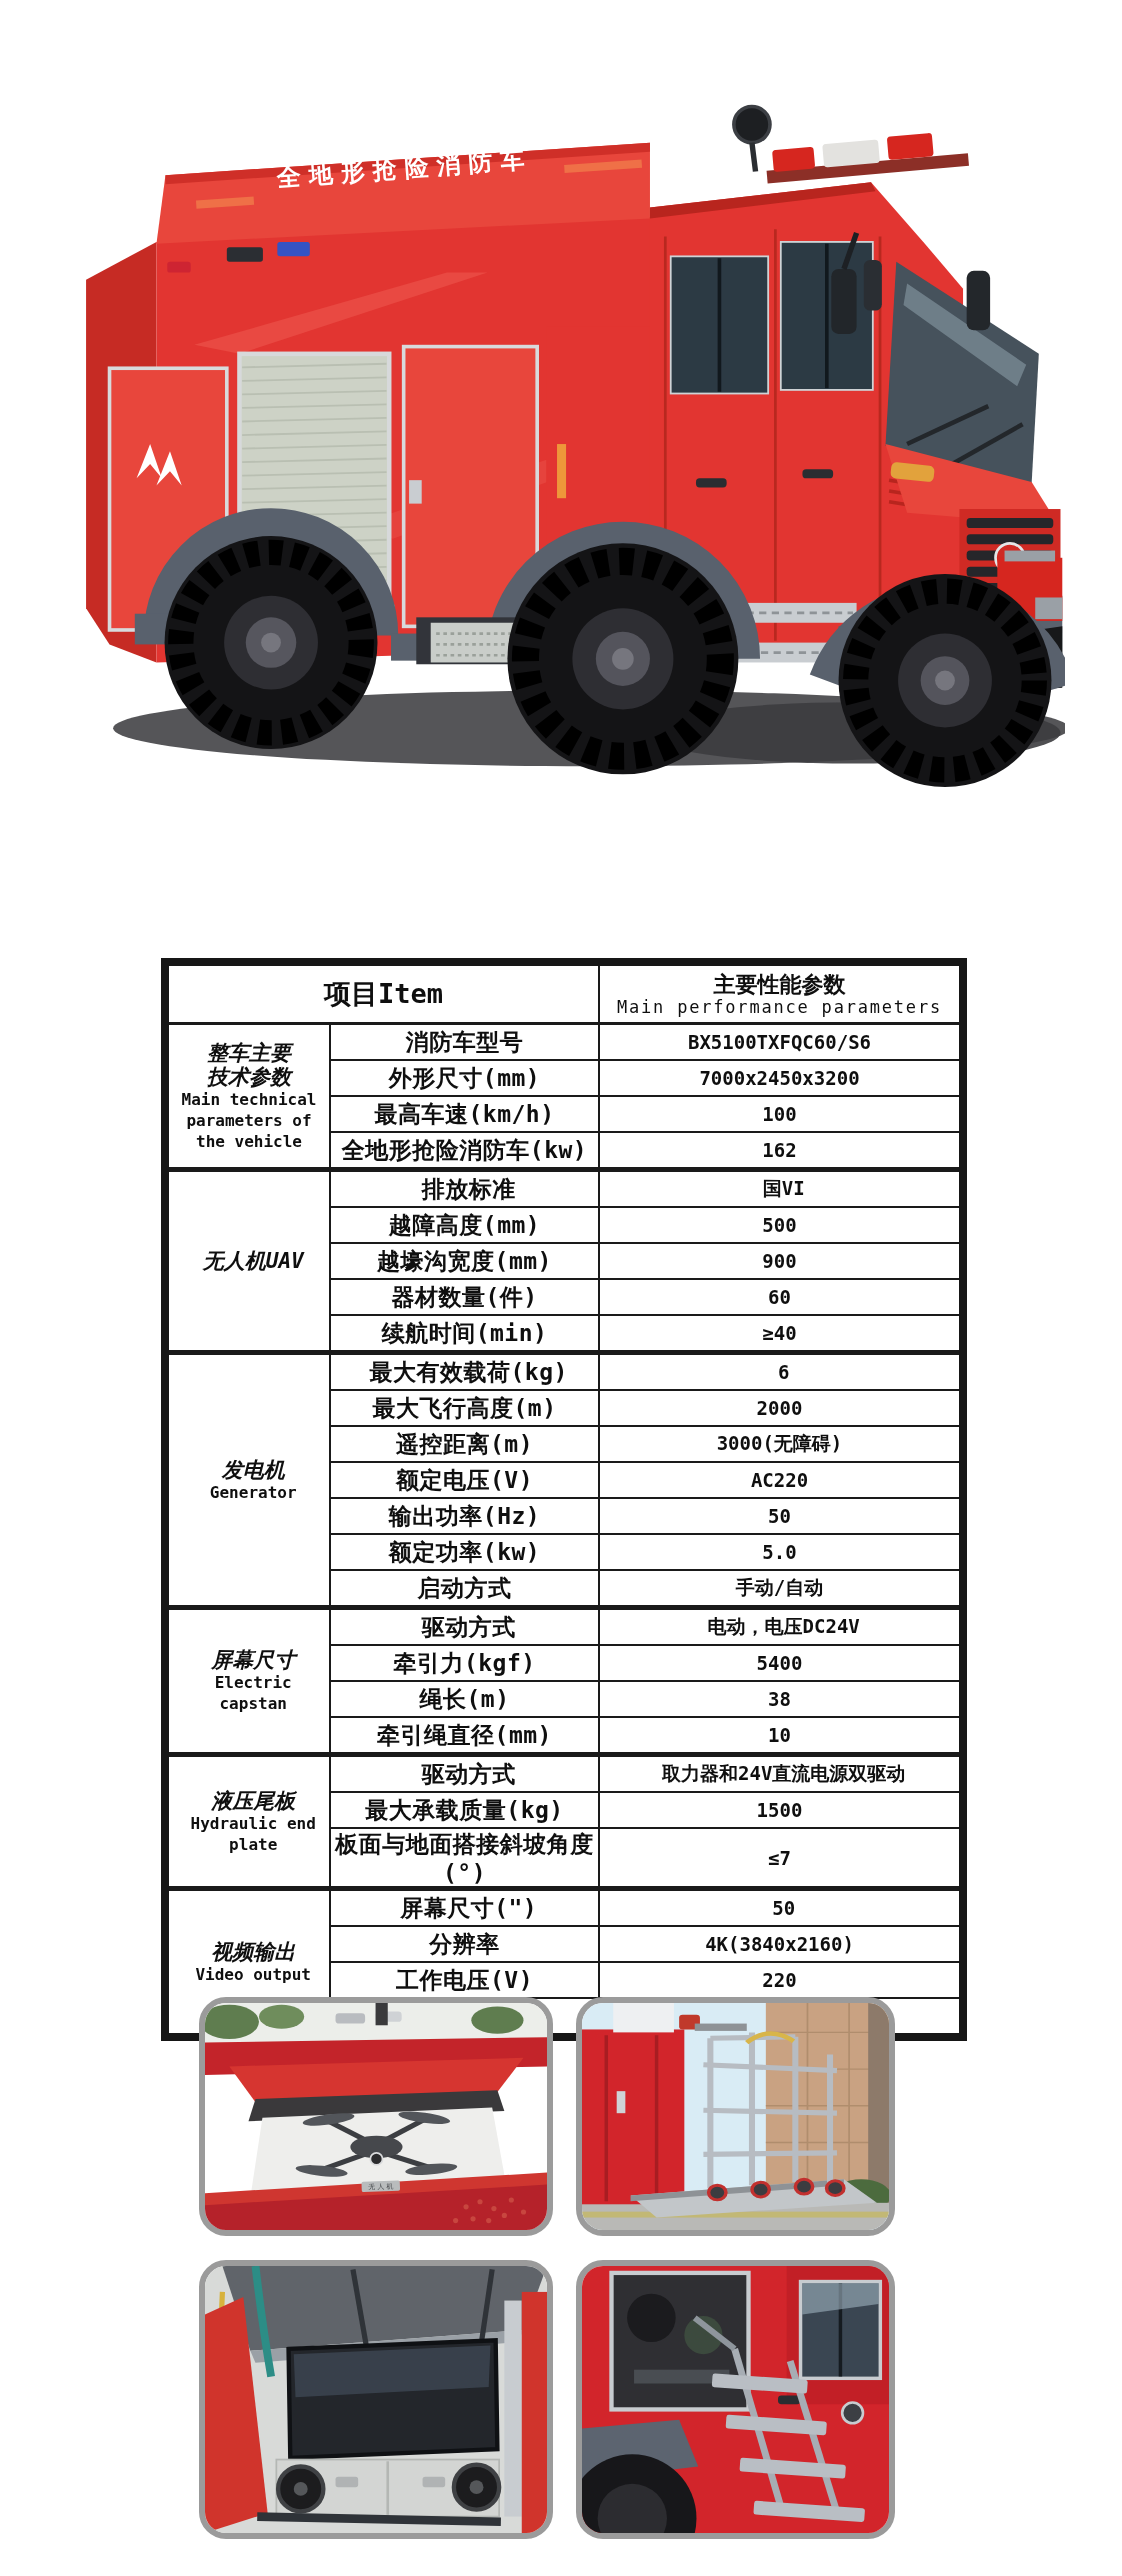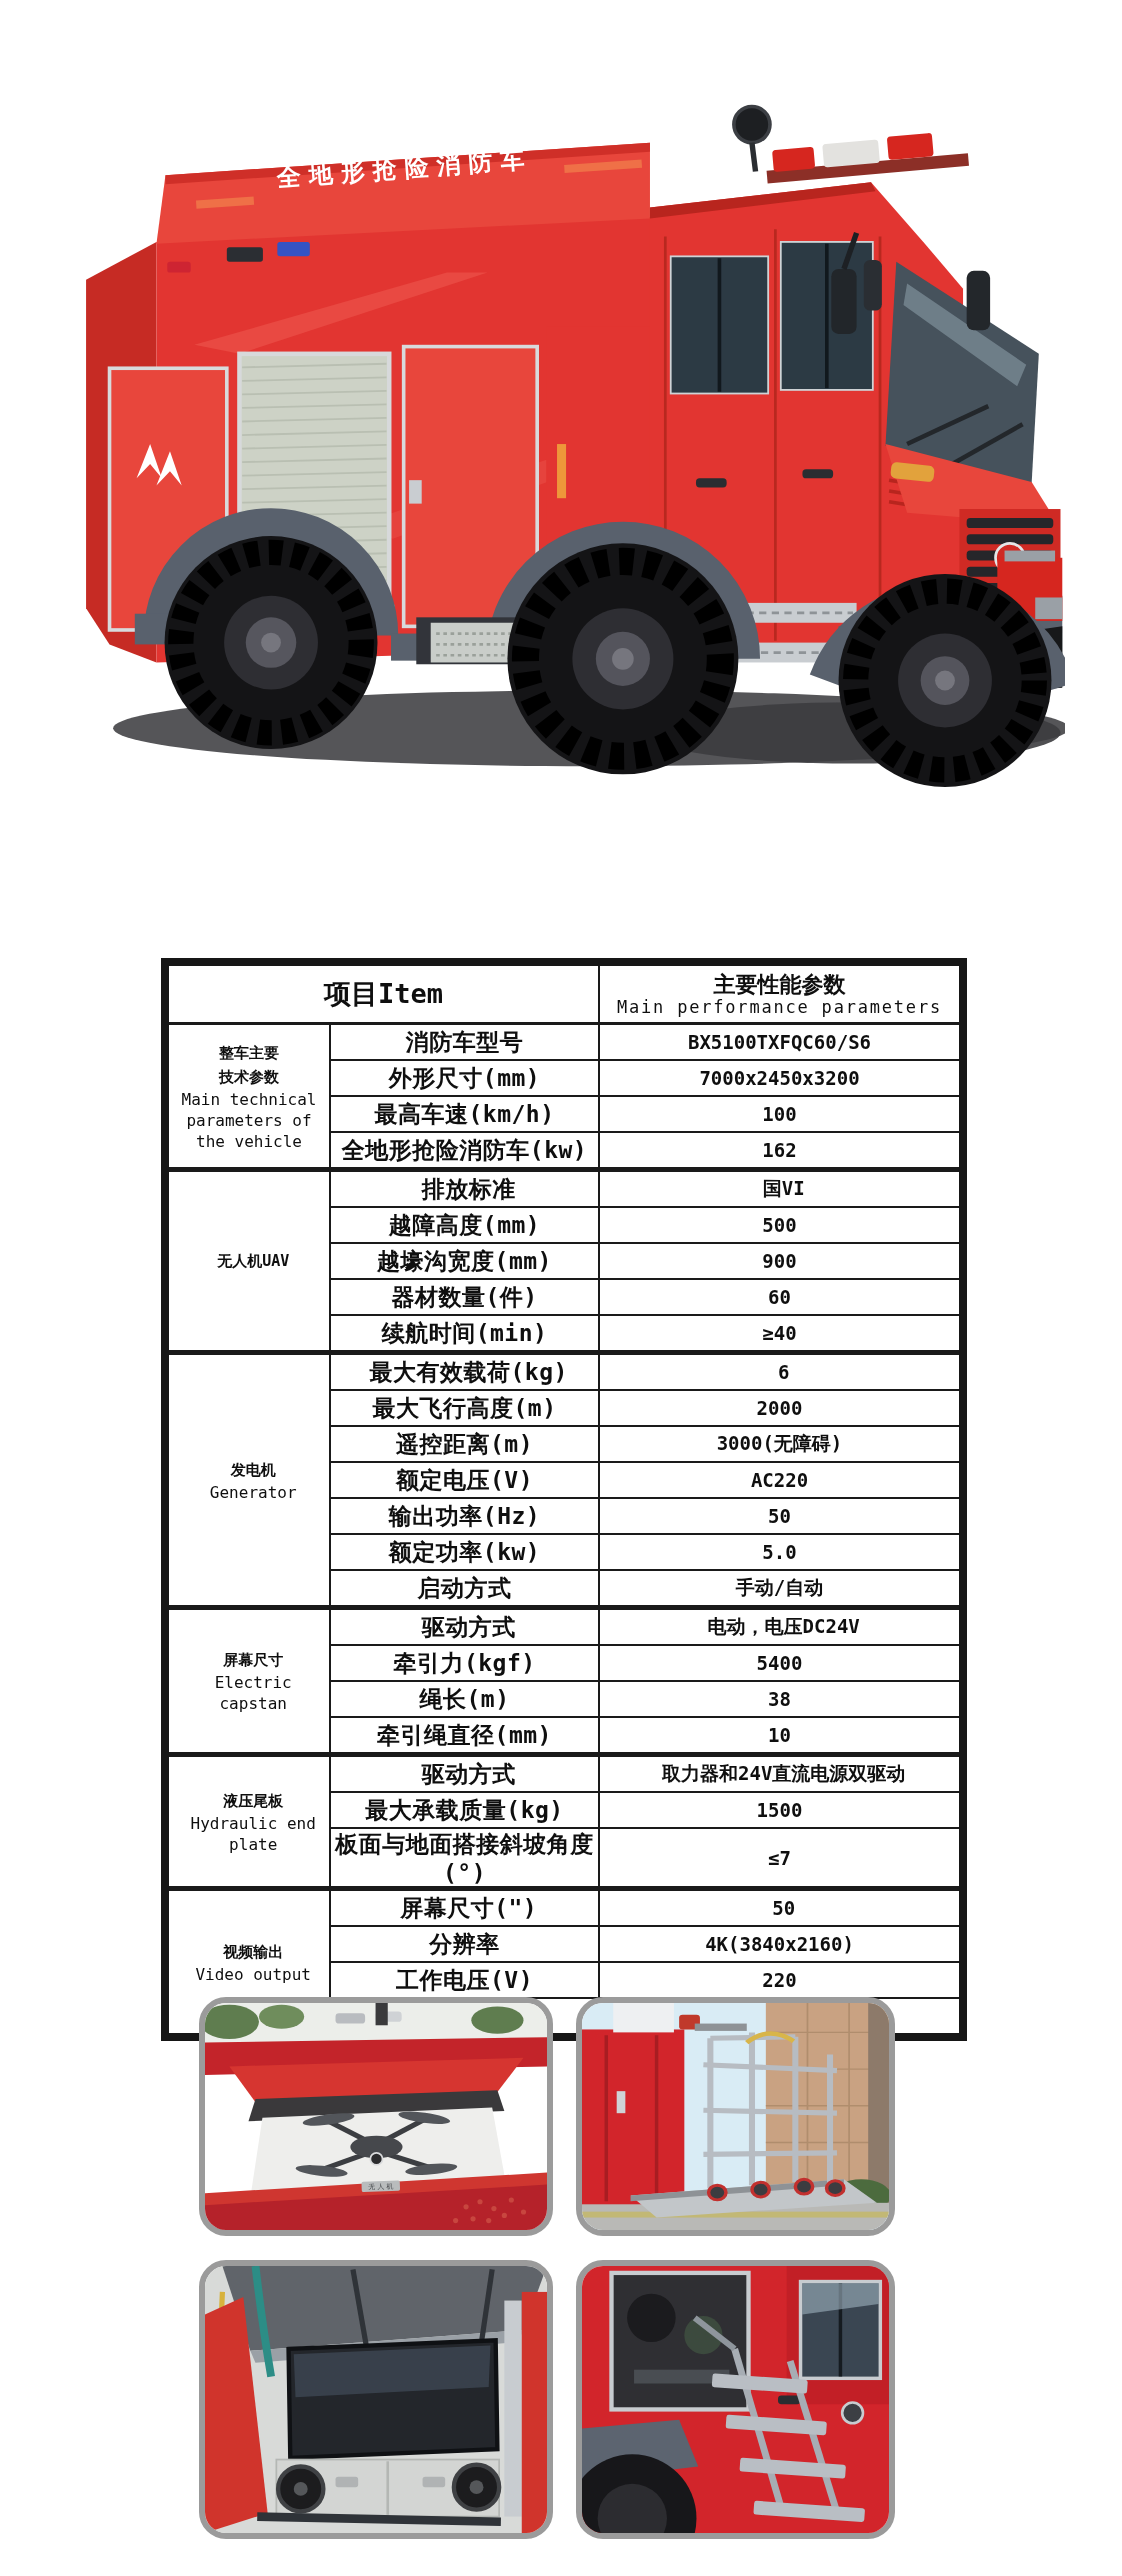--- a/index.html
+++ b/index.html
@@ -24,22 +24,22 @@
       border:8px solid #161616;
       font-family:"DejaVu Sans Mono","DejaVu Sans",sans-serif;color:#0f0f0f;}
   .spec th,.spec td{border:2.7px solid #1a1a1a;text-align:center;vertical-align:middle;
       padding:0 3.6px;overflow:hidden;}
   .spec thead th{height:56px;border-bottom-width:3.6px;}
   .spec tbody td{height:34px;}
   .h-item{font-size:27px;font-weight:600;}
   .h-cn{font-size:22px;font-weight:600;line-height:25px;}
   .h-en{font-size:17px;font-weight:500;letter-spacing:1.8px;line-height:20px;}
   .gcell{font-weight:600;}
-  .gcell .cn{font-size:15px;line-height:24px;white-space:pre-line;}
-  .gcell .en{font-size:16px;line-height:21px;white-space:pre-line;letter-spacing:0px;font-weight:400;}
+  .gcell .cn{font-size:21px;line-height:24px;white-space:pre-line;font-style:italic;}
+  .gcell .en{font-size:16px;line-height:21px;white-space:pre-line;letter-spacing:0px;font-weight:700;}
   .icell{font-size:23px;font-weight:600;letter-spacing:0.5px;margin-left:13px;}
   .vcell{font-size:19px;font-weight:600;}
   tr.gsep td{border-top-width:5.4px;padding-left:12px;}
 
   
   .photo-grid{position:absolute;left:199px;top:1997px;display:grid;
       grid-template-columns:354px 319px;grid-template-rows:239px 279px;
       column-gap:22.5px;row-gap:24px;}
   .photo{border:6.3px solid #9b9b9b;border-radius:27px;overflow:hidden;background:#fff;box-sizing:border-box;}
   .photo svg{display:block;width:100%;height:100%;}

